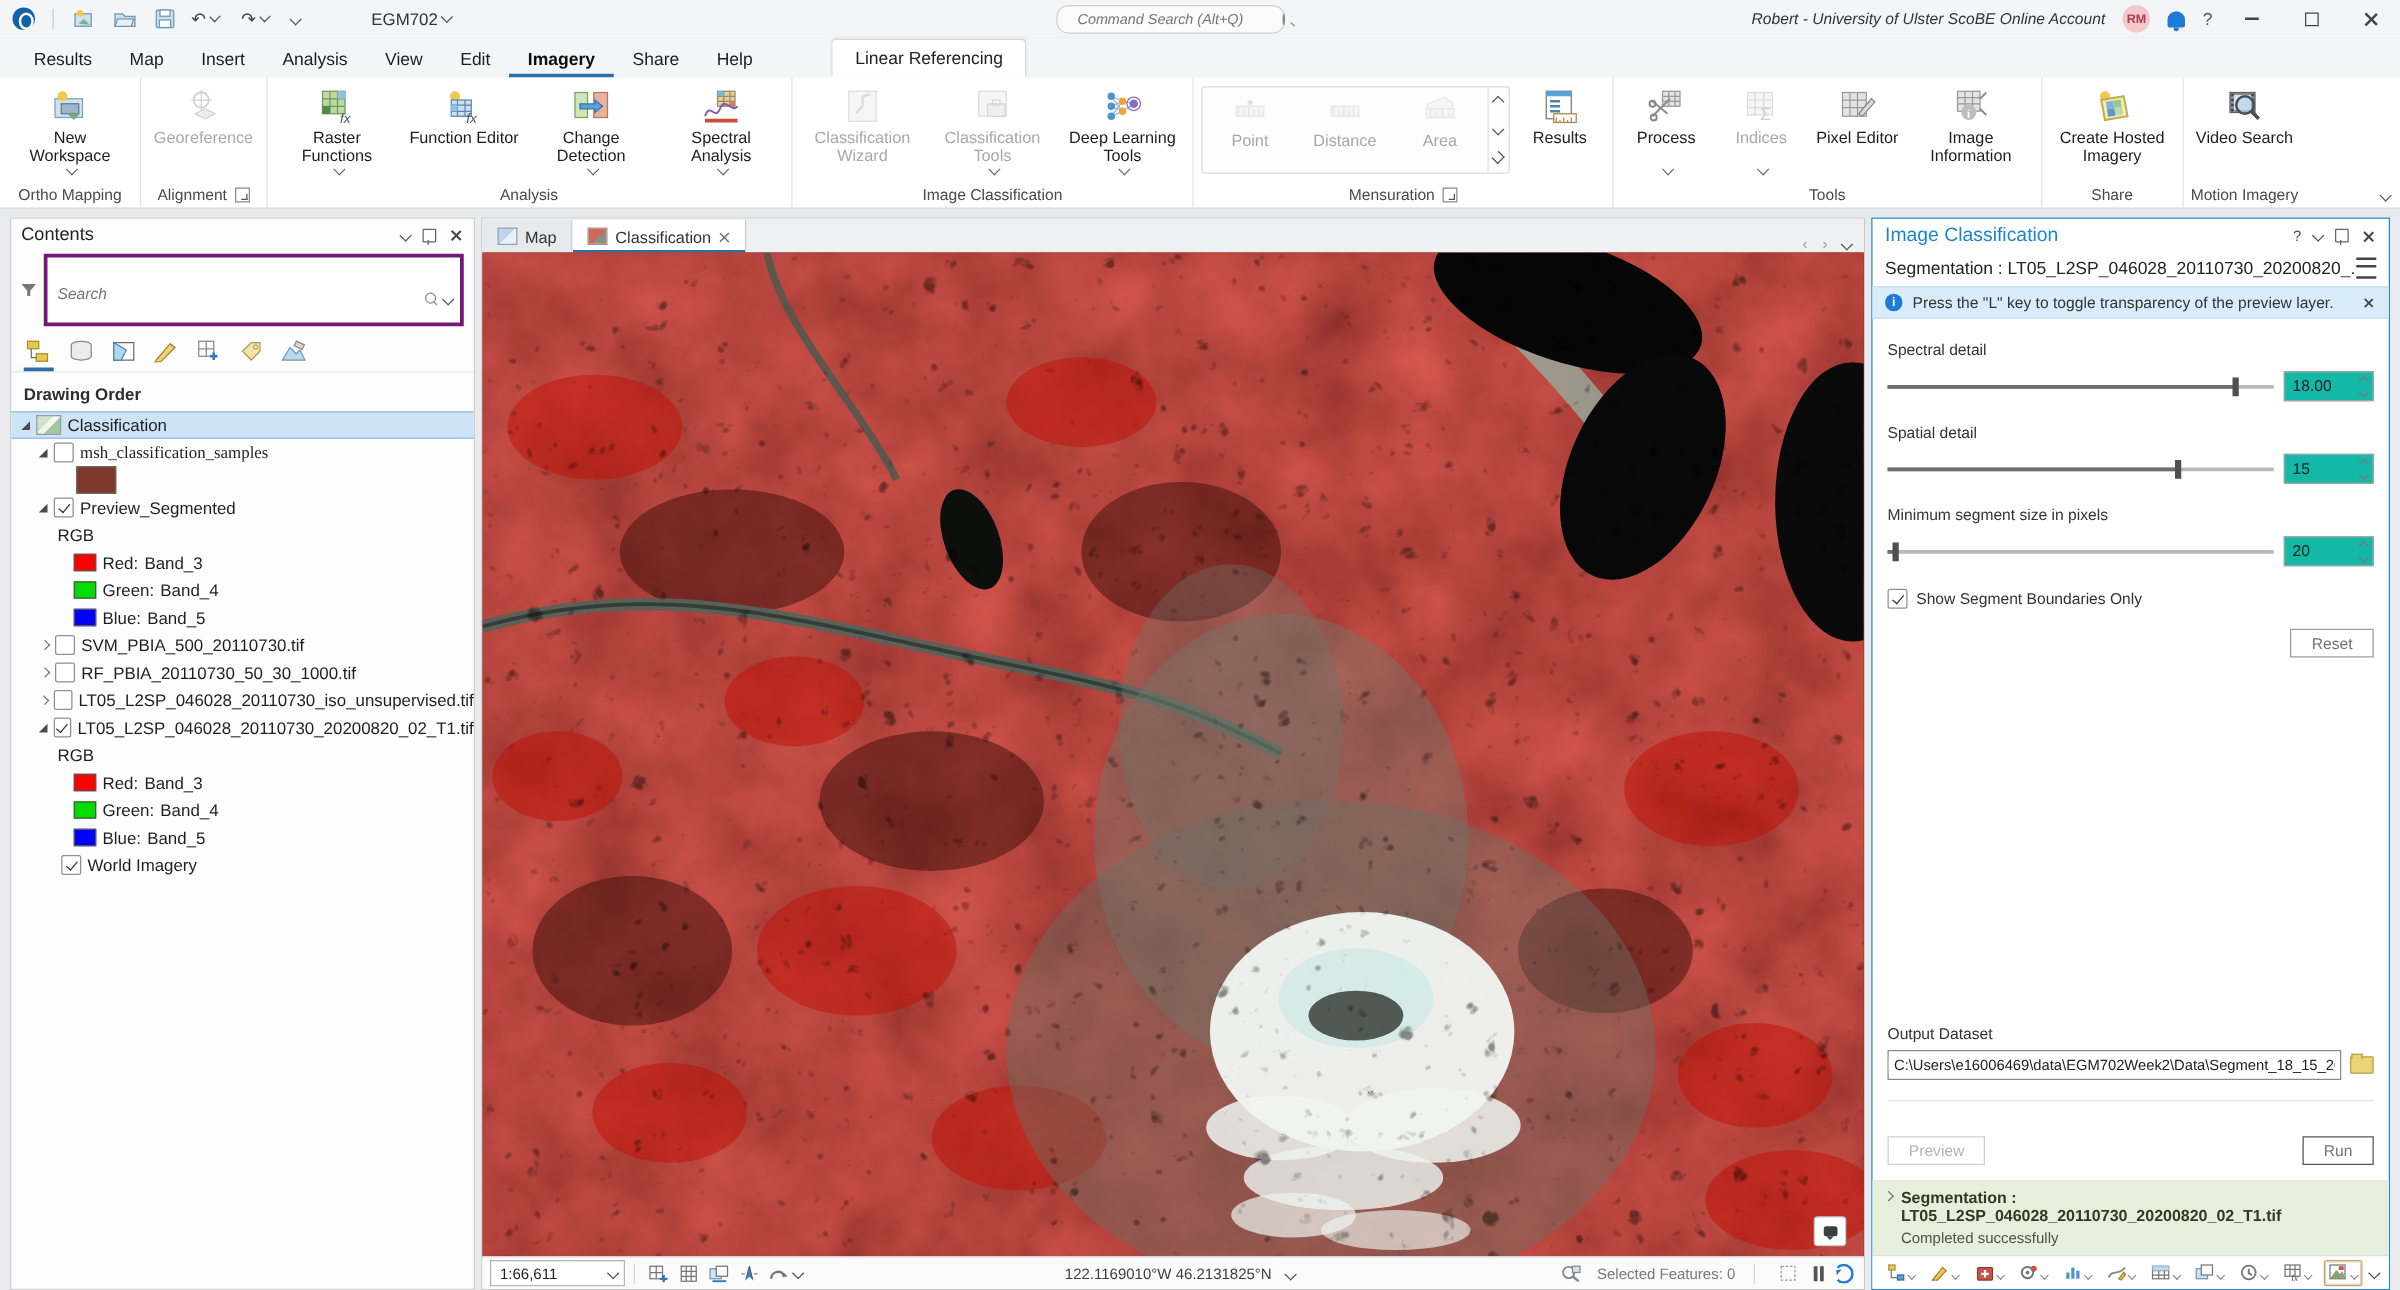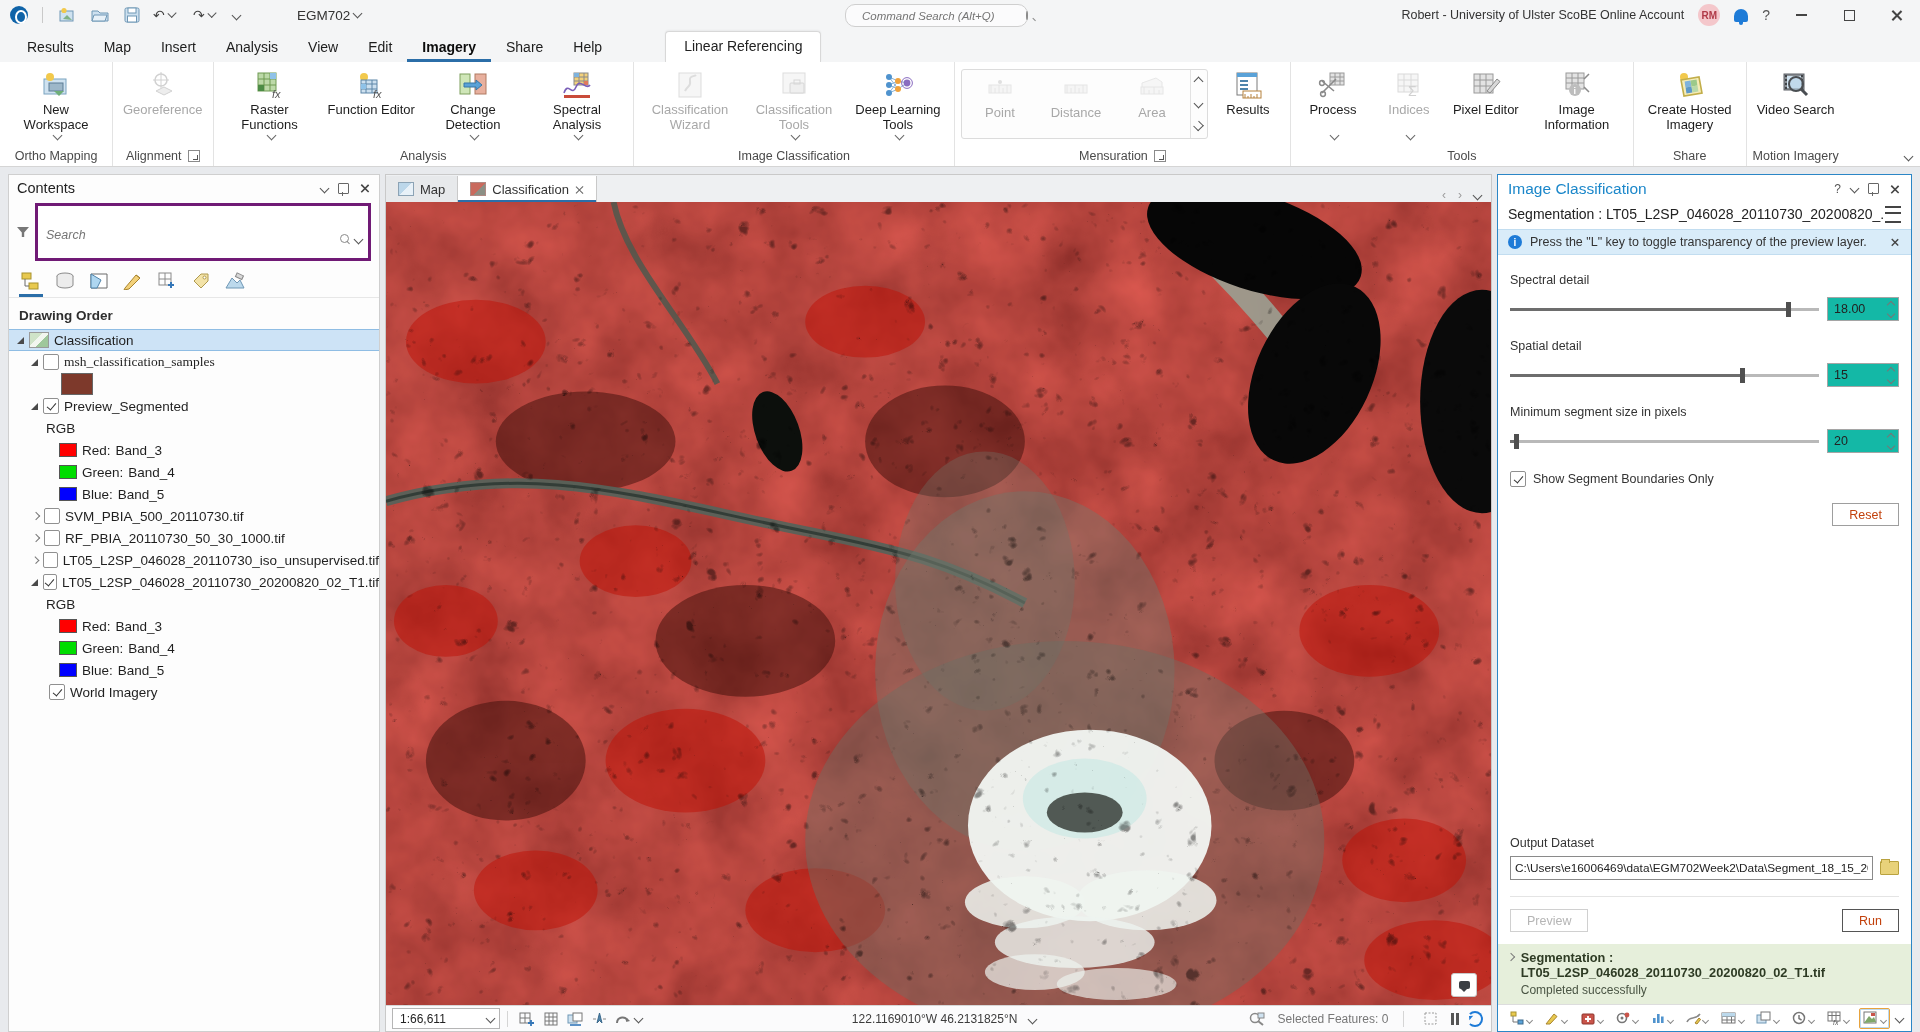--- a/index.html
+++ b/index.html
@@ -20,21 +20,21 @@
   .chev.plain{margin:0;}
   .projname{margin-left:40px;font-size:13.5px;color:#333;display:flex;align-items:center;}
   #cmdsearch{position:absolute;left:845px;top:4px;width:165px;height:21px;background:#fbfbfc;
              border:1px solid #cfcfcf;border-radius:10px;display:flex;align-items:center;padding:0 8px;gap:6px;}
   #cmdsearch .spark{width:9px;height:9px;background:#b9c3cc;clip-path:polygon(50% 0,62% 38%,100% 50%,62% 62%,50% 100%,38% 62%,0 50%,38% 38%);}
   #cmdsearch input{border:0;background:transparent;outline:0;flex:1;font-style:italic;color:#9a9a9a;
                    font-size:11.5px;font-family:"Liberation Sans",sans-serif;}
   .mag{width:7px;height:7px;border:1.4px solid #8a8a8a;border-radius:50%;position:relative;}
   .mag:after{content:"";position:absolute;width:4px;height:1.4px;background:#8a8a8a;transform:rotate(45deg);left:5px;top:7px;}
   #tb-right{position:absolute;right:0;top:0;height:30px;display:flex;align-items:center;gap:14px;padding-right:6px;}
-  #account{font-size:12.5px;color:#333;}
+  #account{font-size:12.5px;color:#333;font-style:italic;}
   .avatar{width:22px;height:22px;border-radius:50%;background:#f4c7cb;color:#b03a48;font-size:10px;
           display:flex;align-items:center;justify-content:center;font-weight:bold;}
   .bell{width:14px;height:13px;background:#1e7bd7;border-radius:7px 7px 2px 2px;position:relative;}
   .bell:after{content:"";position:absolute;left:5px;top:13px;width:4px;height:3px;background:#1e7bd7;border-radius:0 0 3px 3px;}
   .help-g{font-size:14px;color:#555;}
   .wbtn{width:34px;height:28px;display:flex;align-items:center;justify-content:center;}
   .min-i{width:11px;height:1.6px;background:#444;}
   .restore-i{width:9px;height:9px;border:1.4px solid #444;position:relative;background:#f4f5f6;}
   .restore-i:before{content:"";position:absolute;left:2px;top:-4px;width:9px;height:9px;border:1.4px solid #444;z-index:-1;}
   .close-i{position:relative;width:12px;height:12px;}
@@ -138,32 +138,32 @@
   .slbl{font-size:12.5px;color:#333;margin-top:18px;}
   .srow{display:flex;align-items:center;margin-top:10px;gap:8px;}
   .track{flex:1;height:3px;background:#b9b9b9;position:relative;}
   .track .fill{position:absolute;left:0;top:0;height:3px;background:#6d6d6d;}
   .track .thumb{position:absolute;top:-6px;width:5px;height:15px;background:#4f4f4f;margin-left:-2px;}
   .valbox{width:70px;height:22px;border:1px solid #a5a5a5;background:#14b8a6;display:flex;align-items:center;}
   .valbox .v{flex:1;padding-left:6px;font-size:12.5px;color:#222;}
   .spin{width:15px;display:flex;flex-direction:column;align-items:center;gap:3px;}
   .spin .chev{margin:0;width:5px;height:5px;border-color:#777;}
   .cbrow{display:flex;align-items:center;gap:7px;margin-top:18px;font-size:12.5px;color:#333;}
-  .btn{border:1px solid #9e9e9e;background:#fff;font-size:12.5px;color:#c2410c;height:23px;padding:0 16px;
+  .btn{border:1px solid #9e9e9e;background:#fff;font-size:12.5px;color:#737373;height:23px;padding:0 16px;
        display:inline-flex;align-items:center;justify-content:center;font-family:"Liberation Sans",sans-serif;}
   .btn.disabled{color:#b5b5b5;border-color:#d0d0d0;}
   .btn.primary{border-color:#555;}
   #resetrow{display:flex;justify-content:flex-end;margin-top:16px;}
   .outlbl{font-size:12.5px;color:#333;margin-top:auto;}
   .outrow{display:flex;align-items:center;gap:7px;margin-top:6px;}
   .outpath{flex:1;height:22px;border:1px solid #8a8a8a;display:flex;align-items:center;}
   .outpath input{flex:1;border:0;outline:0;font-size:11.8px;color:#222;padding:0 4px;font-family:"Liberation Sans",sans-serif;}
   .folder{width:17px;height:12px;background:#e8d27a;border:1px solid #b9a23f;border-radius:1px;position:relative;}
   .folder:before{content:"";position:absolute;left:0;top:-3px;width:7px;height:3px;background:#e8d27a;border:1px solid #b9a23f;border-bottom:0;}
-  .btnrow{display:flex;justify-content:space-between;align-items:center;border-top:1px solid #e4e4e4;margin-top:16px;padding-top:12px;}
+  .btnrow{display:flex;justify-content:space-between;align-items:center;border-top:1px solid #e4e4e4;margin-top:16px;padding-top:28px;}
   .gstatus{margin:12px -12px 0;background:#e6efdb;padding:6px 10px 7px;display:flex;gap:7px;}
   .gstatus .tt{font-size:12.8px;font-weight:bold;color:#2e3b24;}
   .gstatus .msg{font-size:12px;color:#4a5544;margin-top:3px;}
   #dockrow{height:26px;border-top:1px solid #ddd;background:#fff;display:flex;align-items:center;
            justify-content:space-between;padding:0 8px;}
   .dock{display:flex;align-items:flex-end;gap:2px;padding:2px 3px;border-radius:2px;}
   .dock .tiny{width:4px;height:4px;border-right:1.1px solid #888;border-bottom:1.1px solid #888;transform:rotate(45deg);margin-bottom:3px;}
   .dock.activebox{border:1px solid #e8a33d;box-shadow:0 0 0 1px #bcd9ef inset;}
   .micon{width:16px;height:15px;display:flex;align-items:center;justify-content:center;}
 </style>

